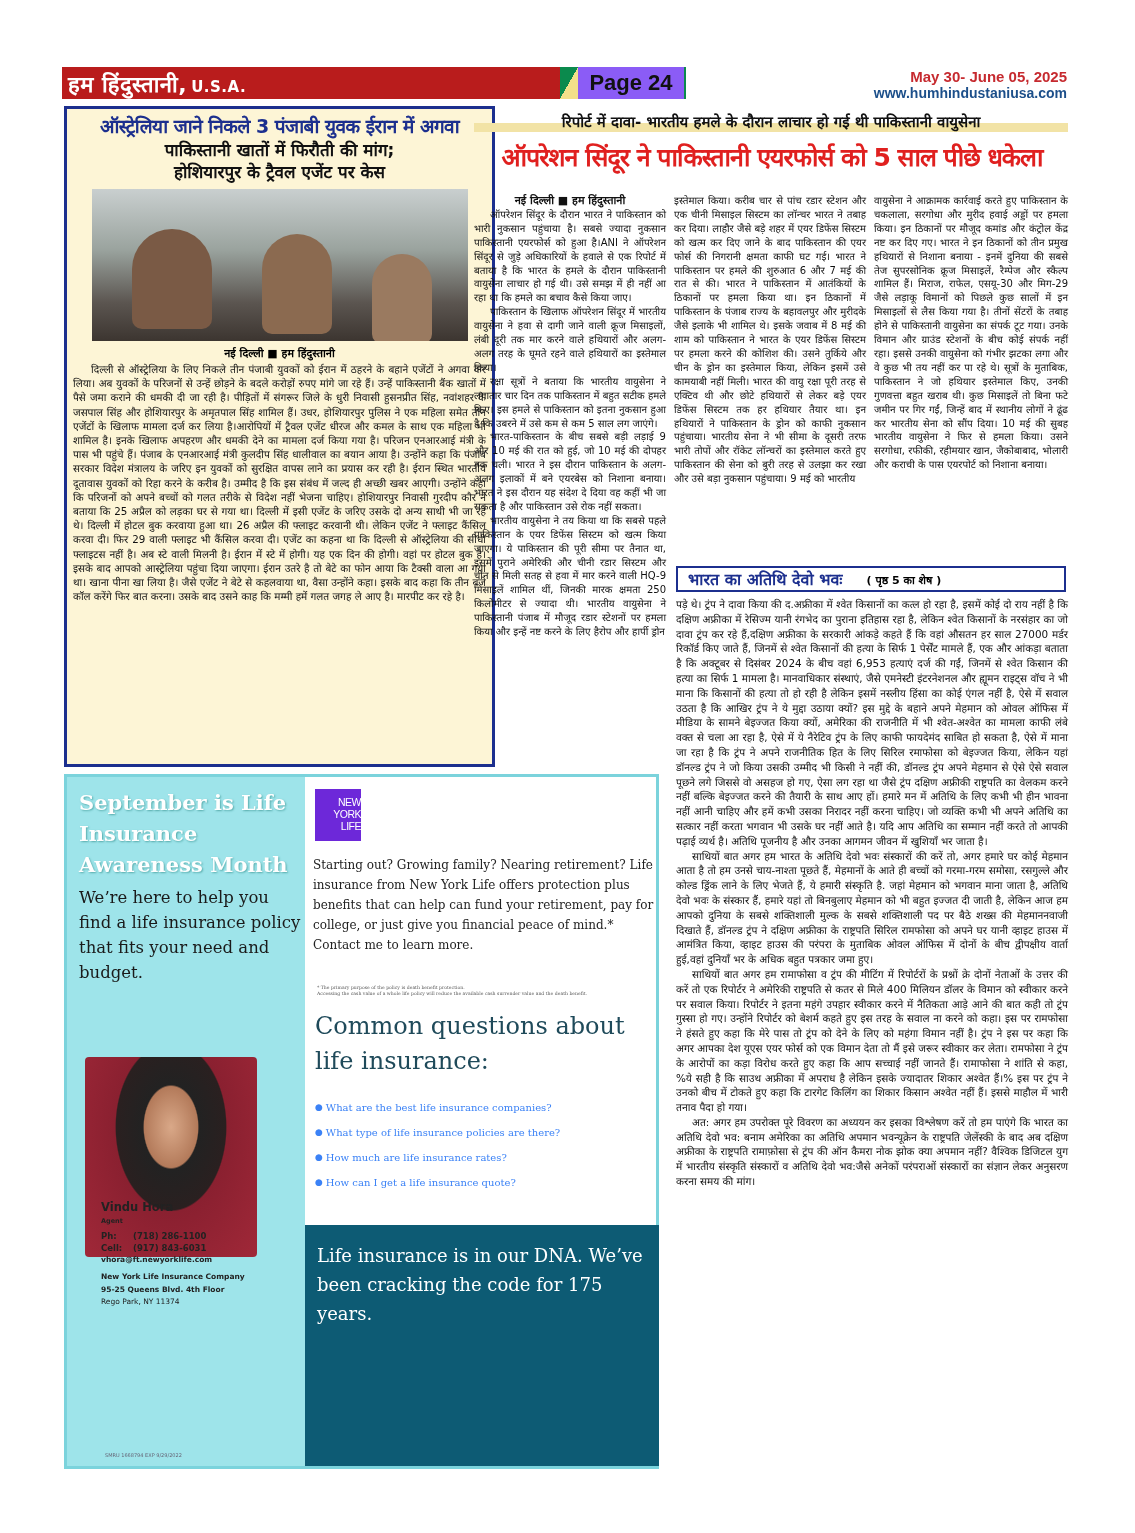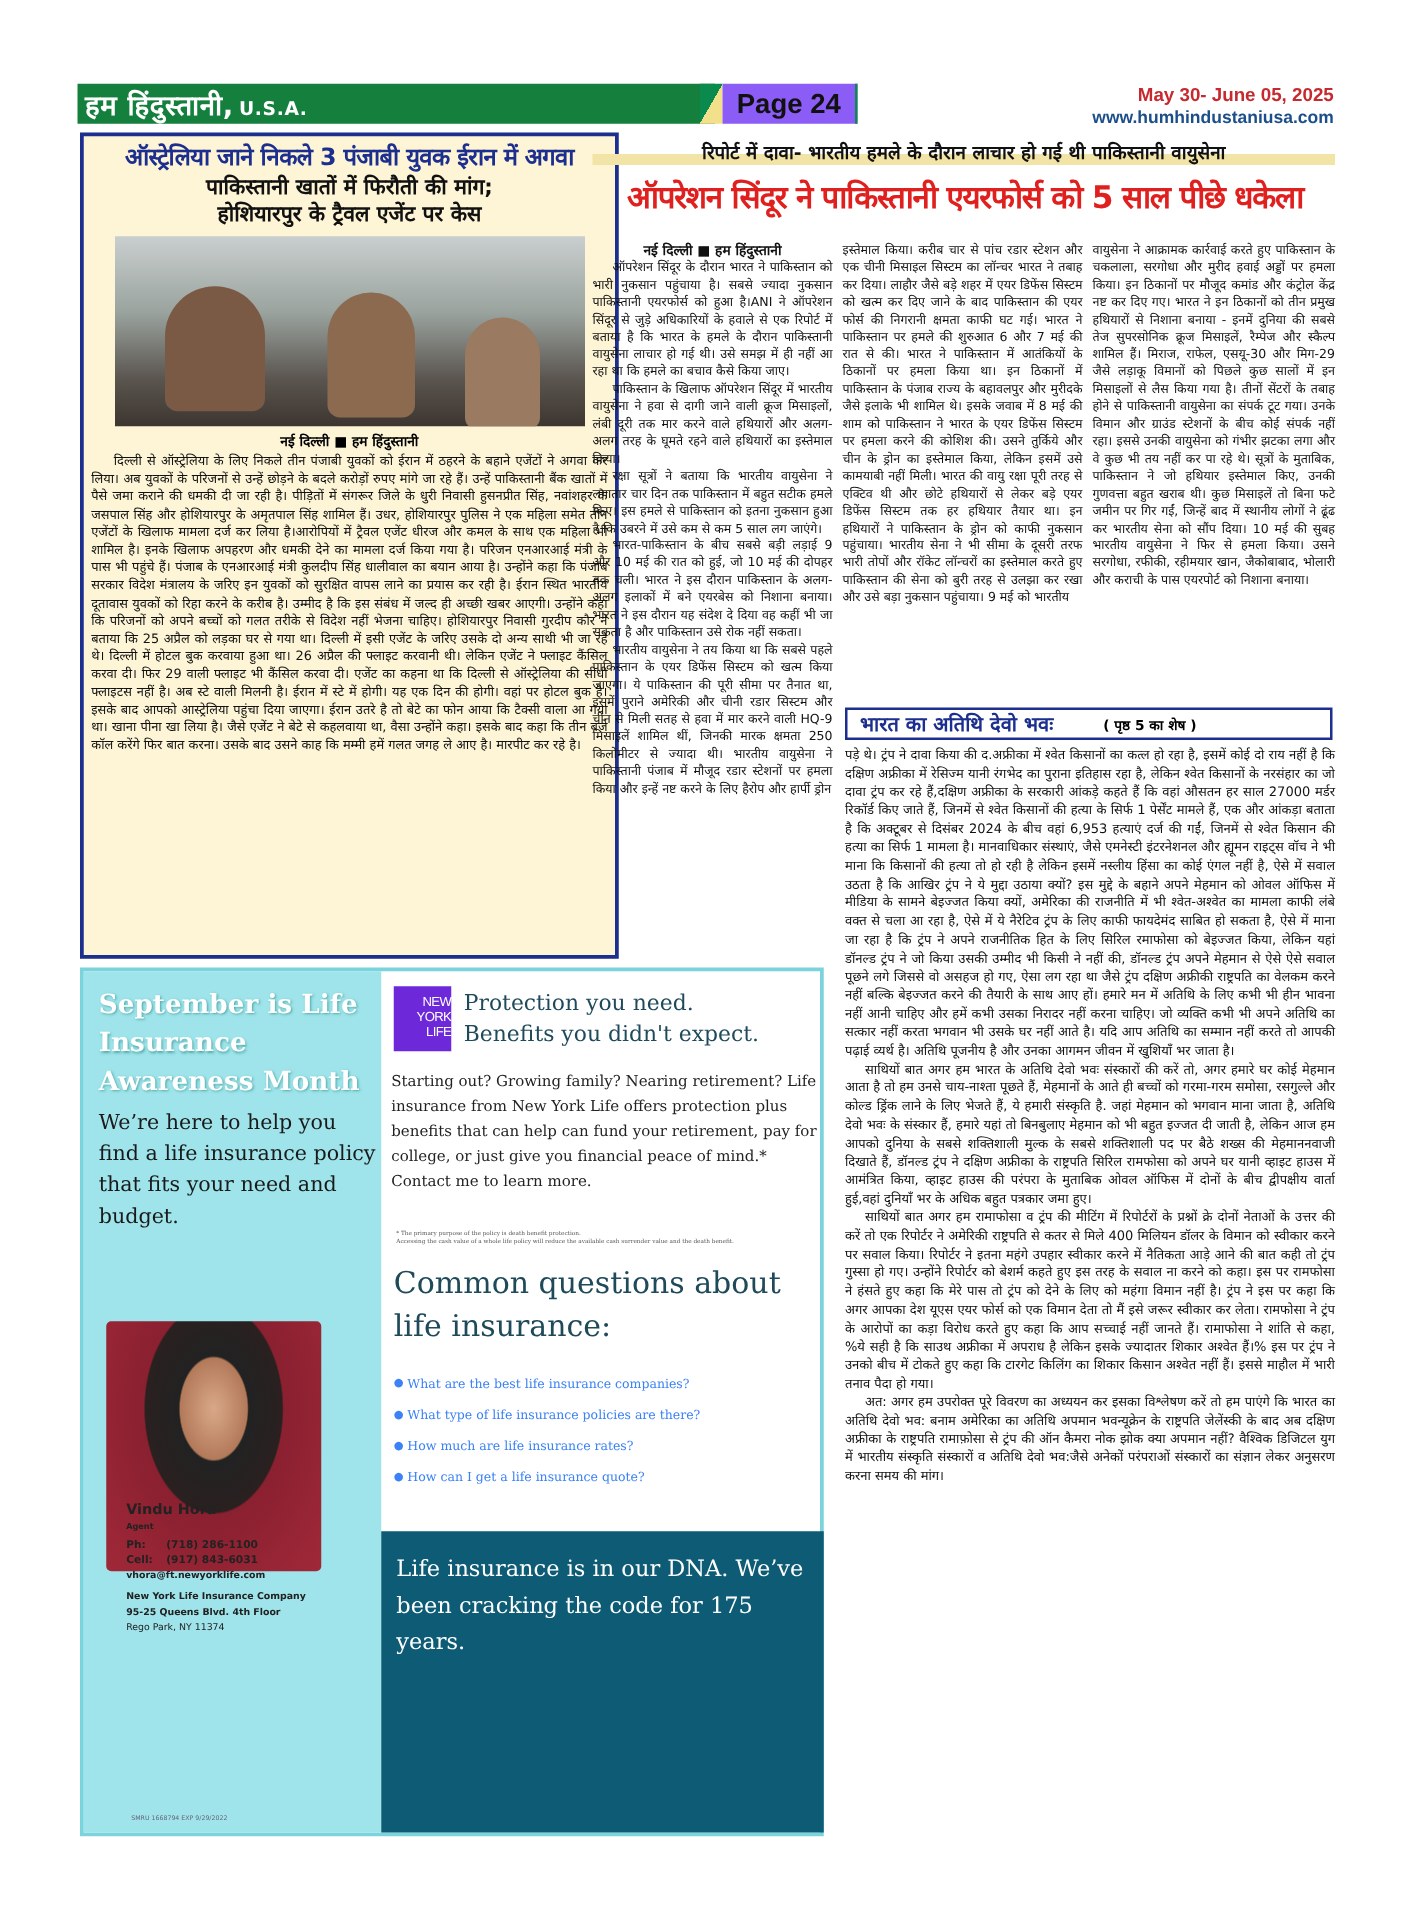--- a/index.html
+++ b/index.html
@@ -1,18 +1,18 @@
 <!DOCTYPE html>
 <html><head>
 <meta charset="utf-8">
 <style>
   * { box-sizing: border-box; margin: 0; padding: 0; }
   body { width: 1135px; height: 1533px; background: #ffffff; font-family: "DejaVu Sans", sans-serif; position: relative; overflow: hidden; }
   
-  .mast-green { position: absolute; left: 62px; top: 67px; width: 510px; height: 32px; background: #15803d; display: flex; align-items: center; padding-left: 6px; }
+  .mast-green { position: absolute; left: 62px; top: 67px; width: 510px; height: 32px; background: #b91c1c; display: flex; align-items: center; padding-left: 6px; }
   .mast-title { color: #fff; font-family: "DejaVu Sans", sans-serif; font-weight: bold; font-size: 22px; letter-spacing: 0.5px; }
   .mast-title .usa { font-size: 15px; margin-left: 4px; }
   .mast-wedge { position: absolute; left: 560px; top: 67px; width: 18px; height: 32px; background: linear-gradient(120deg, #0b8a4d 50%, #f3e08a 50%); }
   .page-box { position: absolute; left: 578px; top: 67px; width: 108px; height: 32px; background: #8b5cf6; border-right: 2px solid #0b8a4d; display: flex; align-items: center; justify-content: center; font-family: "Liberation Sans", sans-serif; font-weight: bold; font-size: 22px; color: #111; }
   .date-line { position: absolute; right: 68px; top: 68px; text-align: right; font-family: "Liberation Sans", sans-serif; font-weight: bold; }
   .date-line .d { color: #c62a2f; font-size: 15px; }
   .date-line .u { color: #1c4f8a; font-size: 14px; }
 
   
   .left-story { position: absolute; left: 64px; top: 106px; width: 431px; height: 661px; background: #fdf5d6; border: 3px solid #1c2f8e; padding: 4px 6px; }
@@ -31,21 +31,21 @@
   .col { position: absolute; font-size: 10px; line-height: 13.9px; text-align: justify; color: #111; }
   .col p { text-indent: 16px; }
   .col .by { font-weight: bold; font-size: 11px; text-align: center; text-indent: 0; }
   .col1 { left: 474px; top: 194px; width: 192px; }
   .col2 { left: 674px; top: 194px; width: 192px; }
   .col3 { left: 874px; top: 194px; width: 194px; }
 
   
   .cont-box { position: absolute; left: 676px; top: 566px; width: 390px; height: 26px; border: 2px solid #1c2f8e; display: flex; align-items: center; padding-left: 10px; }
   .cont-title { font-weight: bold; color: #1c2f8e; font-size: 16px; }
-  .cont-note { font-weight: bold; font-size: 11px; margin-left: 40px; }
+  .cont-note { font-weight: bold; font-size: 11px; margin-left: 24px; }
   .col4 { left: 676px; top: 597px; width: 392px; font-size: 10.4px; line-height: 14.8px; }
 
   
   .ad { position: absolute; left: 64px; top: 774px; width: 595px; height: 695px; border: 3px solid #7bd3dc; background: #fff; }
   .ad-left { position: absolute; left: 0; top: 0; width: 238px; height: 100%; background: #9ee4ea; }
   .ad-left .h { position: absolute; left: 12px; top: 10px; width: 224px; font-family: "DejaVu Serif", serif; font-weight: bold; color: #fff; font-size: 21px; line-height: 31px; text-shadow: 1px 1px 2px #5aa; }
   .ad-left .sub { position: absolute; left: 12px; top: 108px; width: 224px; font-family: "DejaVu Serif", serif; color: #1a1a1a; font-size: 16.5px; line-height: 25px; }
   .ad-photo { position: absolute; left: 18px; top: 280px; width: 172px; height: 200px; background: radial-gradient(ellipse at 50% 35%, #d9a888 0%, #b37a5a 22%, #222 23%, #2a2020 45%, #8a2030 46%, #a02838 100%); border-radius: 4px; }
   .agent { position: absolute; left: 34px; top: 423px; width: 200px; font-family: "DejaVu Sans", sans-serif; color: #222; }
   .agent .name { font-weight: bold; font-size: 11.5px; }
@@ -142,24 +142,20 @@
       <div class="city">Rego Park, NY 11374</div>
     </div>
     <div class="smru">SMRU 1668794  EXP 9/29/2022</div>
   </div>
   <div class="ad-right">
     <div class="nyl-logo">
       <div>NEW</div>
       <div>YORK</div>
       <div>LIFE</div>
     </div>
-    <div class="prot">
-      <div>Protection you need.</div>
-      <div>Benefits you didn't expect.</div>
-    </div>
     <div class="starting">Starting out? Growing family? Nearing retirement? Life insurance from New York Life offers protection plus benefits that can help can fund your retirement, pay for college, or just give you financial peace of mind.* Contact me to learn more.</div>
     <div class="fine">
       <div>* The primary purpose of the policy is death benefit protection.</div>
       <div>Accessing the cash value of a whole life policy will reduce the available cash surrender value and the death benefit.</div>
     </div>
     <div class="cq">Common questions about life insurance:</div>
     <ul class="qlist">
       <li>What are the best life insurance companies?</li>
       <li>What type of life insurance policies are there?</li>
       <li>How much are life insurance rates?</li>

